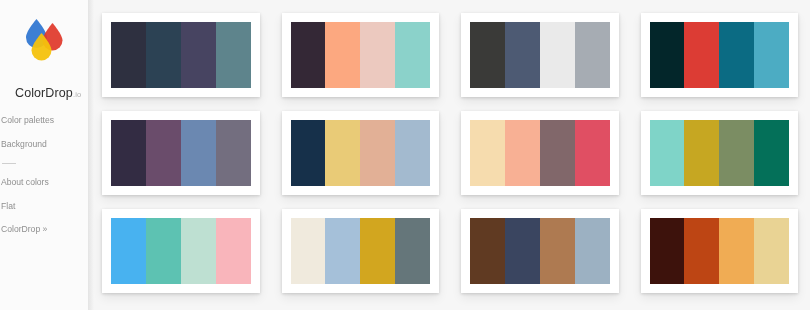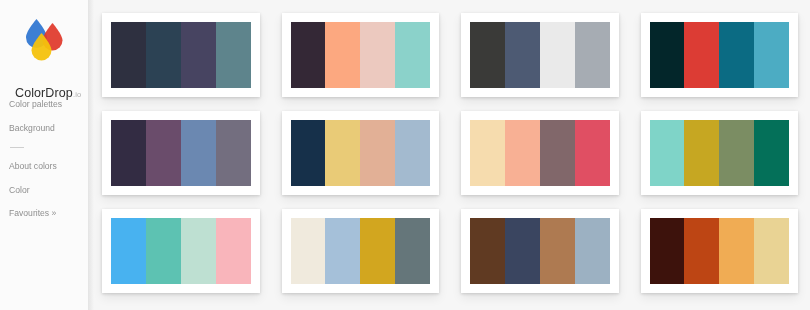--- a/index.html
+++ b/index.html
@@ -53,21 +53,22 @@
     letter-spacing: 0.1px;
     white-space: nowrap;
   }
   .brand .suffix {
     font-size: 7.5px;
     color: #b0b0b0;
     letter-spacing: 0.2px;
   }
 
   .nav {
-    padding-left: 9px;
+    margin-top: 16px;
+    padding-left: 1px;
   }
   .nav-item {
     font-size: 8.6px;
     color: #8f8f8f;
     line-height: 1;
     padding: 0 0 0 0;
     margin-bottom: 15px;
     white-space: nowrap;
     cursor: pointer;
   }
@@ -124,22 +125,22 @@
 
     <div class="brand">
       <span>ColorDrop</span><span class="suffix">.io</span>
     </div>
 
     <nav class="nav">
       <div class="nav-item">Color palettes</div>
       <div class="nav-item">Background</div>
       <div class="nav-sep"></div>
       <div class="nav-item">About colors</div>
-      <div class="nav-item">Color</div>
-      <div class="nav-item">Favourites »</div>
+      <div class="nav-item">Flat</div>
+      <div class="nav-item">ColorDrop »</div>
     </nav>
 
   </aside>
 
   <main id="main">
     <div class="grid">
         <div class="card">
           <div class="swatches">
             <div class="sw" style="background: rgb(46, 48, 64);"></div>
             <div class="sw" style="background: rgb(44, 66, 84);"></div>

